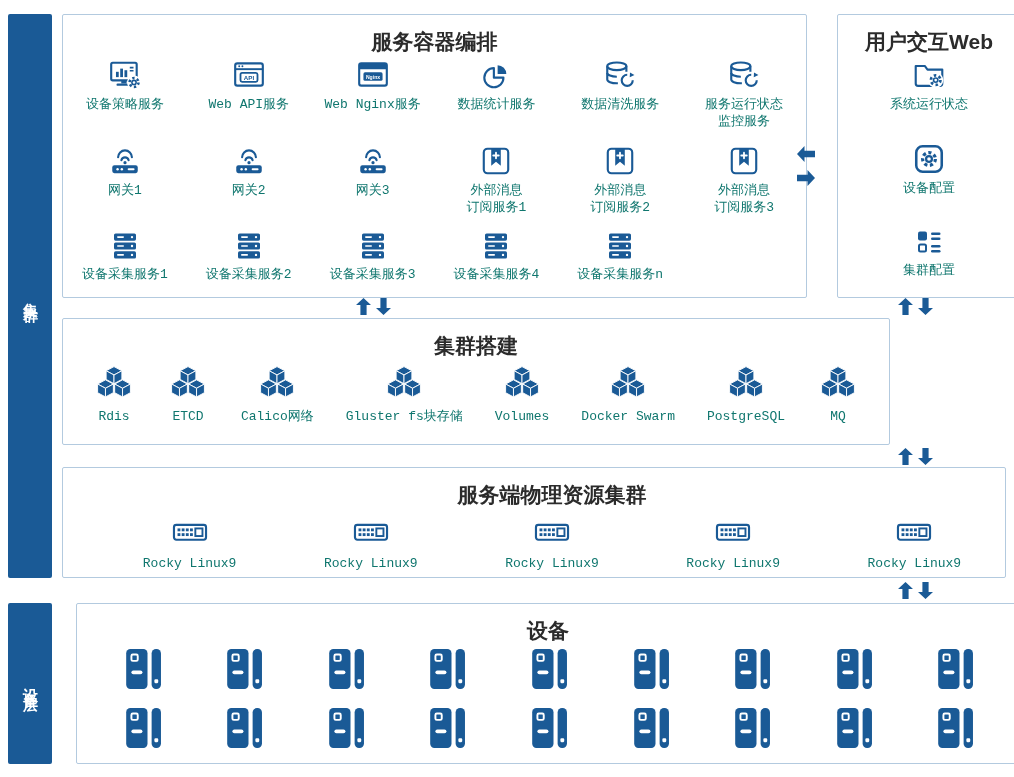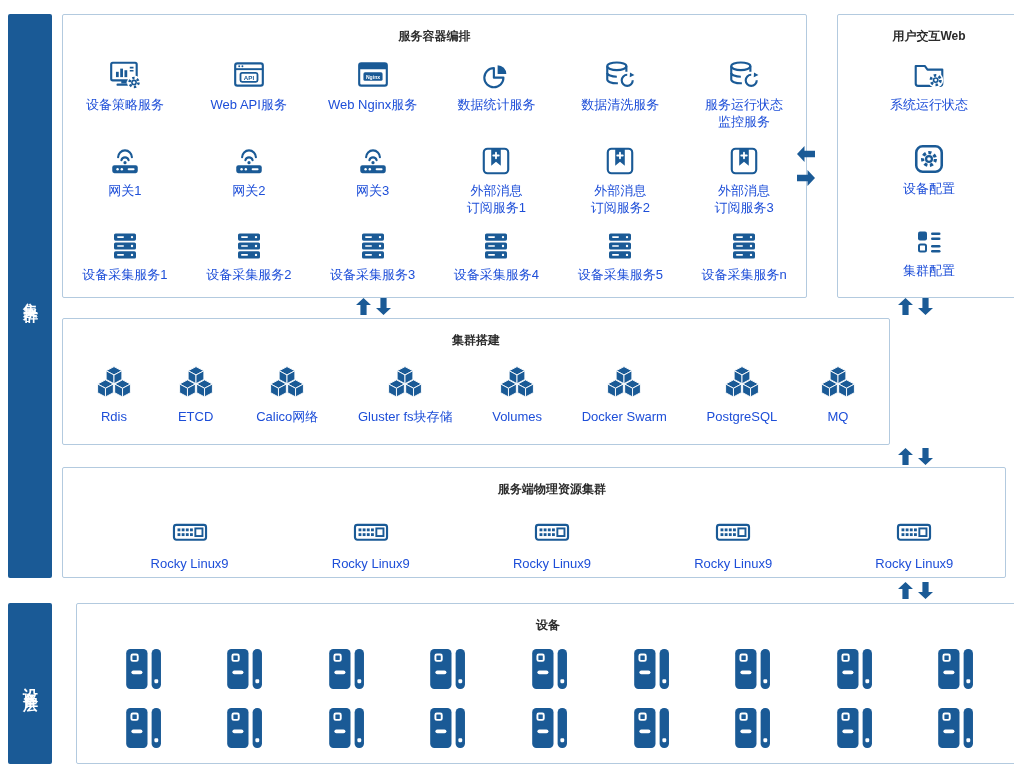--- a/index.html
+++ b/index.html
@@ -15,35 +15,35 @@
     writing-mode: vertical-rl; font-size: 15px; font-weight: 700;
     letter-spacing: 5px; border-radius: 2px;
   }
   #bar-cluster { left: 8px; top: 14px; width: 44px; height: 564px; }
   #bar-device-layer { left: 8px; top: 603px; width: 44px; height: 161px; }
 
   .box {
     position: absolute; border: 1px solid #b3cadf; background: #fff; border-radius: 2px;
   }
   .box-title {
-    text-align: center; font-weight: 700; font-size: 12px; color: #2b2b2b;
+    text-align: center; font-weight: 700; font-size: 21px; color: #2b2b2b;
     padding-top: 13px; height: 33px;
   }
   #box-orch { left: 62px; top: 14px; width: 745px; height: 284px; }
   #box-web  { left: 822px; top: 14px; width: 184px; height: 284px; margin-left: 15px; }
   #box-setup { left: 62px; top: 318px; width: 828px; height: 127px; }
   #box-phys { left: 62px; top: 467px; width: 944px; height: 111px; padding-left: 36px; }
   #box-devices { left: 76px; top: 603px; width: 944px; height: 161px; }
 
   .orch-row { display: grid; grid-template-columns: repeat(6, 1fr); padding-top: 10px; height: 86px; }
   .item { display: flex; flex-direction: column; align-items: center; }
   .ic { color: #1a5a96; flex: 0 0 auto; }
   .item-label {
-    margin-top: 5px; font-size: 13px; color: #1d4ed8; text-align: center;
-    line-height: 1.3; white-space: pre-line;
+    margin-top: 5px; font-size: 13px; color: #0f766e; text-align: center;
+    line-height: 1.3; white-space: pre-line; font-family: Liberation Mono, monospace;
   }
   .web-items { display: flex; flex-direction: column; padding-top: 10px; }
   .web-items .item { height: 84px; }
   .setup-row { display: flex; justify-content: space-between; padding: 10px 30px 0; }
   .phys-row { display: flex; justify-content: space-around; padding-top: 12px; }
   .devices-grid {
     display: grid; grid-template-columns: repeat(9, 1fr); grid-template-rows: repeat(2, 1fr);
     padding: 2px 14px 6px; height: 126px;
   }
   .dev-cell { display: flex; align-items: center; justify-content: center; }
@@ -303,26 +303,20 @@
     <div class="item">
       <svg class="ic" width="32" height="32" viewBox="0 0 32 32">
           <use href="#sym-server"></use>
         </svg>
       <span class="item-label">设备采集服务4</span>
     </div>
     <div class="item">
       <svg class="ic" width="32" height="32" viewBox="0 0 32 32">
           <use href="#sym-server"></use>
         </svg>
-      <span class="item-label">设备采集服务5</span>
-    </div>
-    <div class="item">
-      <svg class="ic" width="32" height="32" viewBox="0 0 32 32">
-          <use href="#sym-server"></use>
-        </svg>
       <span class="item-label">设备采集服务n</span>
     </div>
   </div>
 </div>
 
 <div class="box" id="box-web">
   <div class="box-title">用户交互Web</div>
   <div class="web-items">
     <div class="item">
       <svg class="ic" width="34" height="34" viewBox="0 0 32 32">

